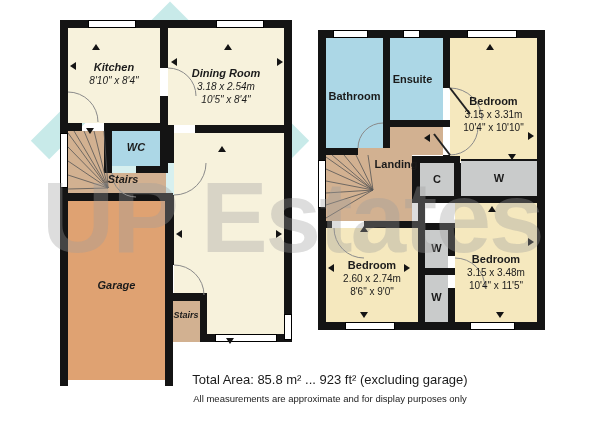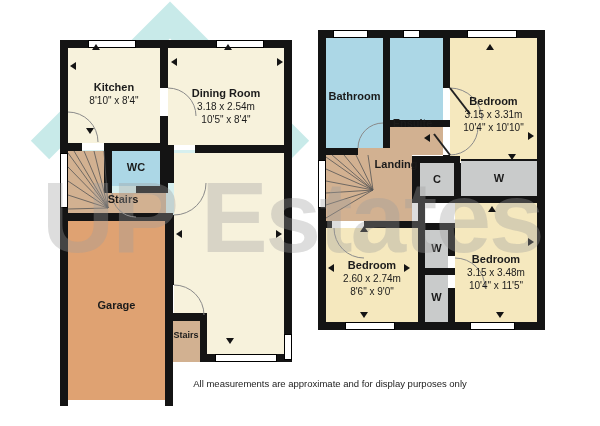--- a/index.html
+++ b/index.html
@@ -39,21 +39,21 @@
 </head>
 <body>
 
 <div class="canvas">
 
   <svg class="watermark-logo" width="300" height="280" viewBox="0 0 300 280">
     <path d="M 30 150 L 160 20 L 290 150" fill="none" stroke="rgba(110,200,196,0.38)" stroke-width="26"></path>
     <rect x="70" y="150" width="180" height="110" fill="rgba(110,200,196,0.28)"></rect>
   </svg>
 
-  <div class="plan" style="left:60px;top:40px;width:232px;height:368px;">
+  <div class="plan" style="left:60px;top:20px;width:232px;height:368px;font-style:italic;">
 
     <div class="room c-cream" style="left:8px;top:8px;width:92px;height:95px;"></div>
     <div class="room c-cream" style="left:108px;top:8px;width:116px;height:97px;"></div>
     <div class="room c-blue" style="left:52px;top:111px;width:48px;height:35px;"></div>
     <div class="room c-tan" style="left:8px;top:111px;width:36px;height:62px;"></div>
     <div class="room c-tan" style="left:8px;top:153px;width:98px;height:20px;"></div>
     <div class="room c-cream" style="left:114px;top:113px;width:110px;height:201px;"></div>
     <div class="room c-garage" style="left:8px;top:181px;width:97px;height:179px;"></div>
     <div class="room c-tan" style="left:113px;top:281px;width:27px;height:41px;"></div>
 
@@ -168,21 +168,21 @@
         <path d="M 132 58 L 152 84"></path>
         <path d="M 132 125 L 116 104"></path>
       </g>
       <g stroke="#555" stroke-width="0.8">
         <path d="M55 160 L8 127 M55 160 L8 139 M55 160 L8 151 M55 160 L8 163 M55 160 L8 175 M55 160 L8 188"></path>
         <path d="M55 160 L14 125 M55 160 L26 125 M55 160 L38 125 M55 160 L50 125"></path>
       </g>
     </svg>
 
     <div class="small-label" style="left:8px;top:60px;width:57px;">Bathroom</div>
-    <div class="small-label" style="left:72px;top:43px;width:45px;margin-top:44px;">Ensuite</div>
+    <div class="small-label" style="left:72px;top:43px;width:45px;">Ensuite</div>
     <div class="room-label" style="left:132px;top:64px;width:87px;">
       <div class="room-name">Bedroom</div>
       <div class="room-dim">3.15 x 3.31m</div>
       <div class="room-dim">10'4" x 10'10"</div>
     </div>
     <div class="small-label" style="left:48px;top:128px;width:60px;">Landing</div>
     <div class="small-label" style="left:102px;top:143px;width:34px;">C</div>
     <div class="small-label" style="left:143px;top:142px;width:76px;">W</div>
     <div class="room-label" style="left:8px;top:228px;width:92px;">
       <div class="room-name">Bedroom</div>
@@ -216,16 +216,17 @@
   <span class="mk mk-right" style="left:404px;top:264px;"></span>
   <span class="mk mk-up" style="left:360px;top:226px;"></span>
   <span class="mk mk-down" style="left:360px;top:312px;"></span>
   <span class="mk mk-up" style="left:488px;top:206px;"></span>
   <span class="mk mk-right" style="left:528px;top:238px;"></span>
   <span class="mk mk-down" style="left:496px;top:312px;"></span>
 
   <div class="watermark-text">UP Estates</div>
 
   <div class="footer">
+    <div class="footer-main">Total Area: 85.8 m² ... 923 ft² (excluding garage)</div>
     <div class="footer-sub">All measurements are approximate and for display purposes only</div>
   </div>
 
 </div>
 
 </body></html>

